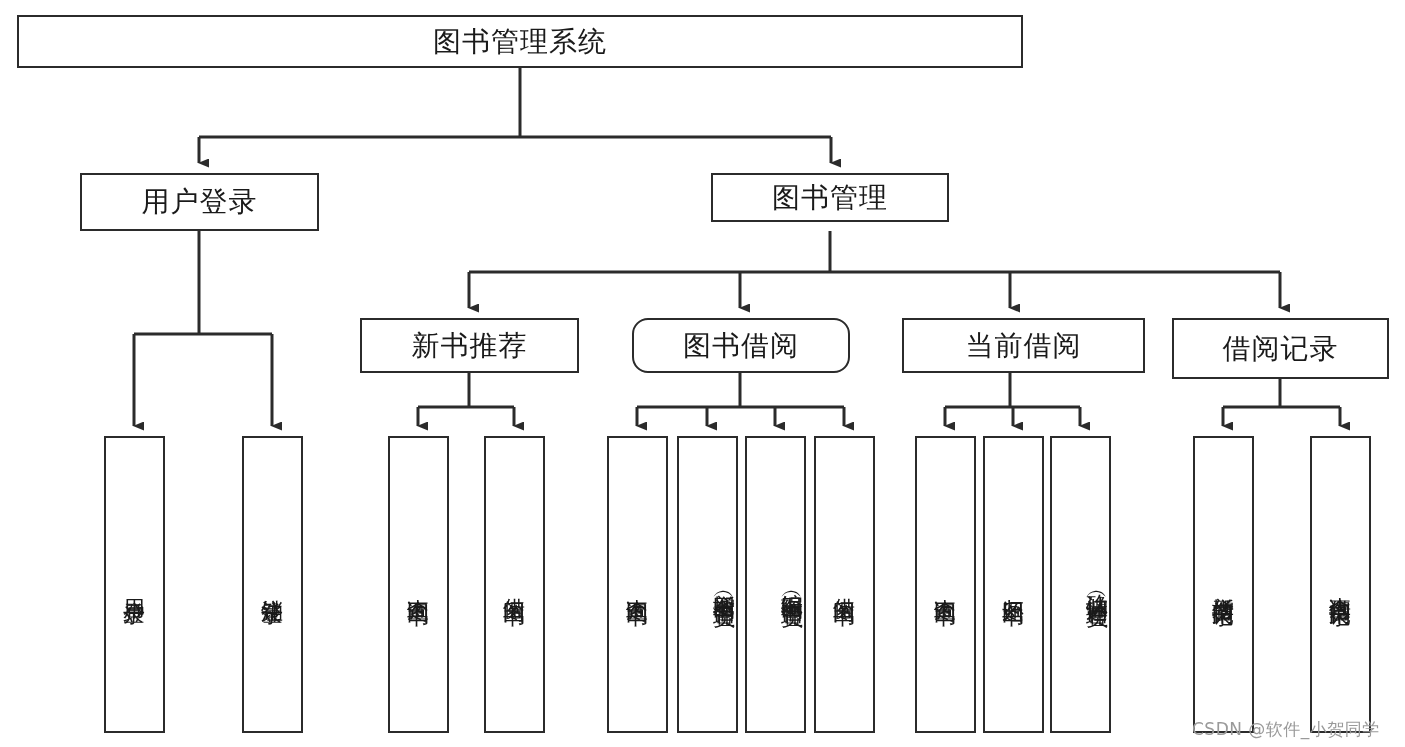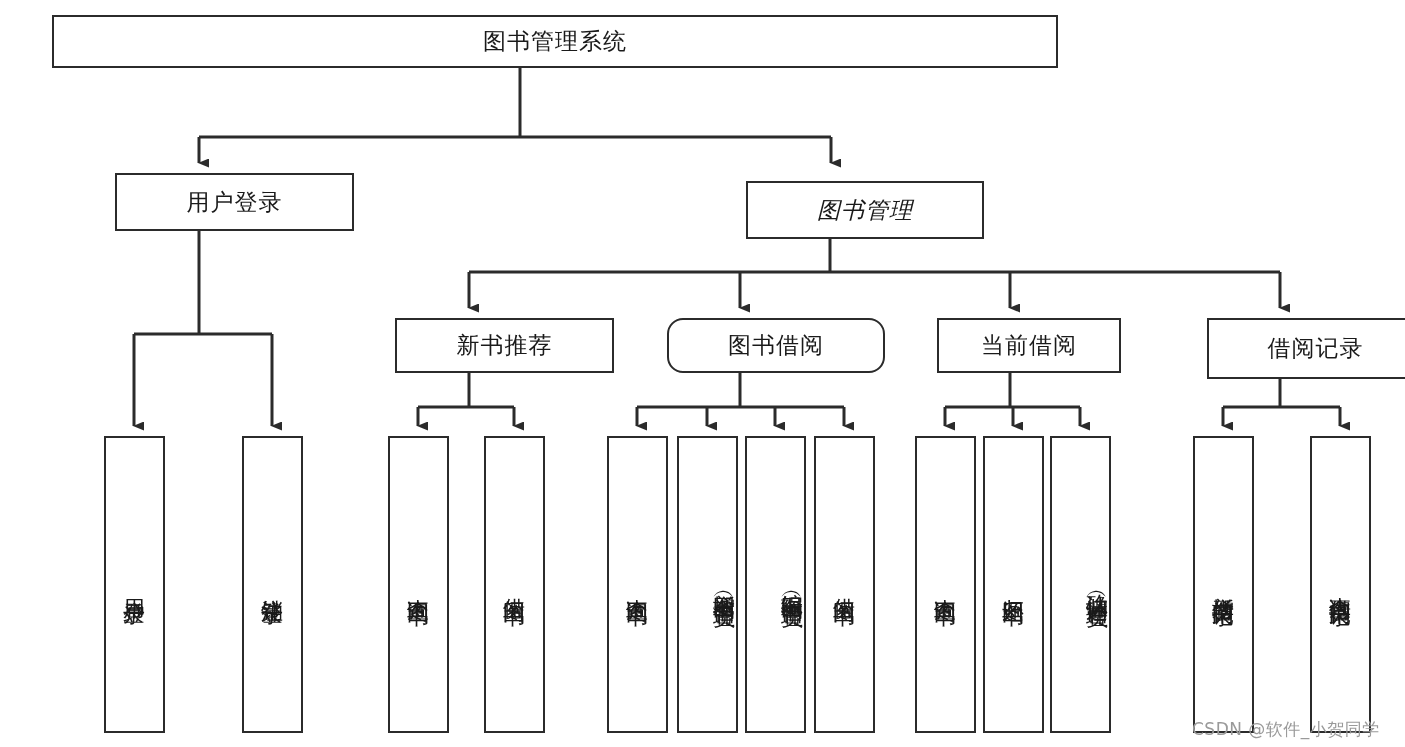--- a/index.html
+++ b/index.html
@@ -29,23 +29,22 @@
     position: absolute;
     box-sizing: border-box;
     background: #ffffff;
     border: 2px solid #2b2b2b;
     display: flex;
     align-items: center;
     justify-content: center;
     color: #1a1a1a;
   }
   .node.horiz {
-    font-size: 23px;
+    font-size: 28px;
     letter-spacing: 1px;
-    margin-left: 35px;
   }
   .node.vert {
     writing-mode: vertical-rl;
     text-orientation: upright;
     font-size: 22px;
     line-height: 1.05;
     letter-spacing: 2px;
     align-items: center;
     justify-content: center;
     padding: 4px 0;
@@ -123,31 +122,31 @@
     </g>
   </svg>
 
   <div class="node horiz" style="left:17px; top:15px; width:1006px; height:53px;">
     <span>图书管理系统</span>
   </div>
 
   <div class="node horiz" style="left:80px; top:173px; width:239px; height:58px;">
     <span>用户登录</span>
   </div>
-  <div class="node horiz" style="left:711px; top:181px; width:238px; height:58px;font-style:italic;">
+  <div class="node horiz" style="left:711px; top:173px; width:238px; height:49px;">
     <span>图书管理</span>
   </div>
 
   <div class="node horiz" style="left:360px; top:318px; width:219px; height:55px;">
     <span>新书推荐</span>
   </div>
   <div class="node horiz" style="left:632px; top:318px; width:218px; height:55px;border-radius:16px;">
     <span>图书借阅</span>
   </div>
-  <div class="node horiz" style="left:902px; top:318px; width:184px; height:55px;">
+  <div class="node horiz" style="left:902px; top:318px; width:243px; height:55px;">
     <span>当前借阅</span>
   </div>
   <div class="node horiz" style="left:1172px; top:318px; width:217px; height:61px;">
     <span>借阅记录</span>
   </div>
 
   <div class="node vert" style="left:104px; top:436px; width:61px; height:297px;">
     <span class="vtext">用户登录</span>
   </div>
   <div class="node vert" style="left:242px; top:436px; width:61px; height:297px;">

